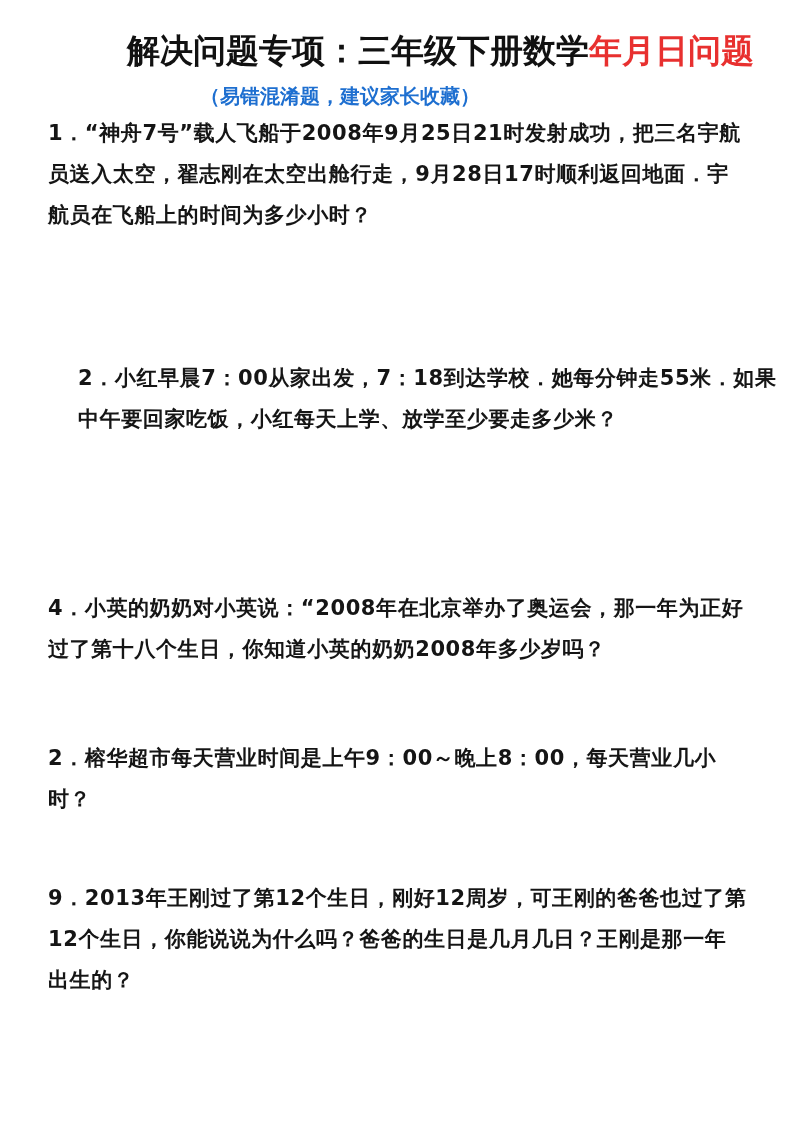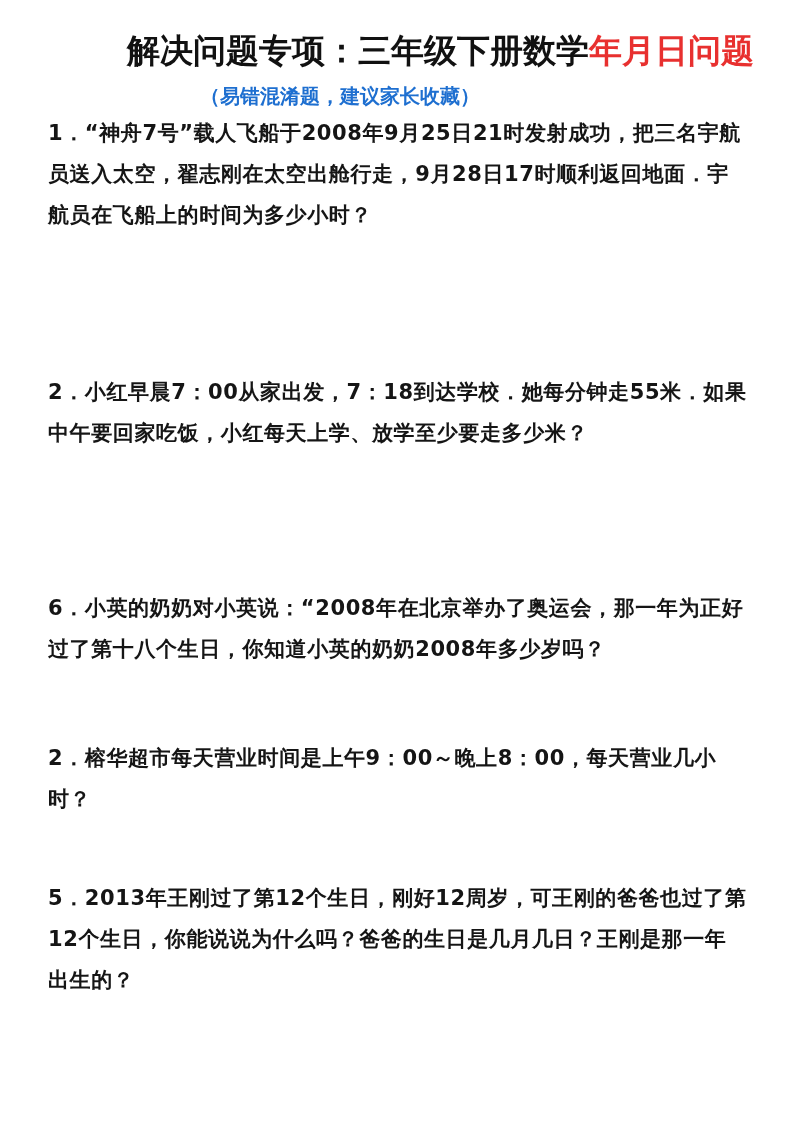--- a/index.html
+++ b/index.html
@@ -47,31 +47,31 @@
       left: 48px;
       width: 700px;
       font-size: 21px;
       font-weight: bold;
       line-height: 41px;
       color: #151515;
       letter-spacing: 0.6px;
       font-family: "DejaVu Sans", sans-serif;
     }
     .q1 { top: 113px; }
-    .q2 { top: 372px; }
+    .q2 { top: 358px; margin-left: 30px; }
     .q3 { top: 588px; }
     .q4 { top: 738px; }
     .q5 { top: 878px; }
   </style>
 </head>
 <body>
 
 <div class="title">
   <span class="black">解决问题专项：三年级下册数学</span><span class="red">年月日问题</span>
 </div>
 
 <div class="subtitle">（易错混淆题，建议家长收藏）</div>
 
 <div class="question q1">1．“神舟7号”载人飞船于2008年9月25日21时发射成功，把三名宇航员送入太空，翟志刚在太空出舱行走，9月28日17时顺利返回地面．宇航员在飞船上的时间为多少小时？</div>
 <div class="question q2">2．小红早晨7：00从家出发，7：18到达学校．她每分钟走55米．如果中午要回家吃饭，小红每天上学、放学至少要走多少米？</div>
-<div class="question q3">6．小英的奶奶对小英说：“2008年在北京举办了奥运会，那一年为正好过了第十八个生日，你知道小英的奶奶2008年多少岁吗？</div>
+<div class="question q3">4．小英的奶奶对小英说：“2008年在北京举办了奥运会，那一年为正好过了第十八个生日，你知道小英的奶奶2008年多少岁吗？</div>
 <div class="question q4">2．榕华超市每天营业时间是上午9：00～晚上8：00，每天营业几小时？</div>
-<div class="question q5">5．2013年王刚过了第12个生日，刚好12周岁，可王刚的爸爸也过了第12个生日，你能说说为什么吗？爸爸的生日是几月几日？王刚是那一年出生的？</div>
+<div class="question q5">9．2013年王刚过了第12个生日，刚好12周岁，可王刚的爸爸也过了第12个生日，你能说说为什么吗？爸爸的生日是几月几日？王刚是那一年出生的？</div>
 
 </body></html>

